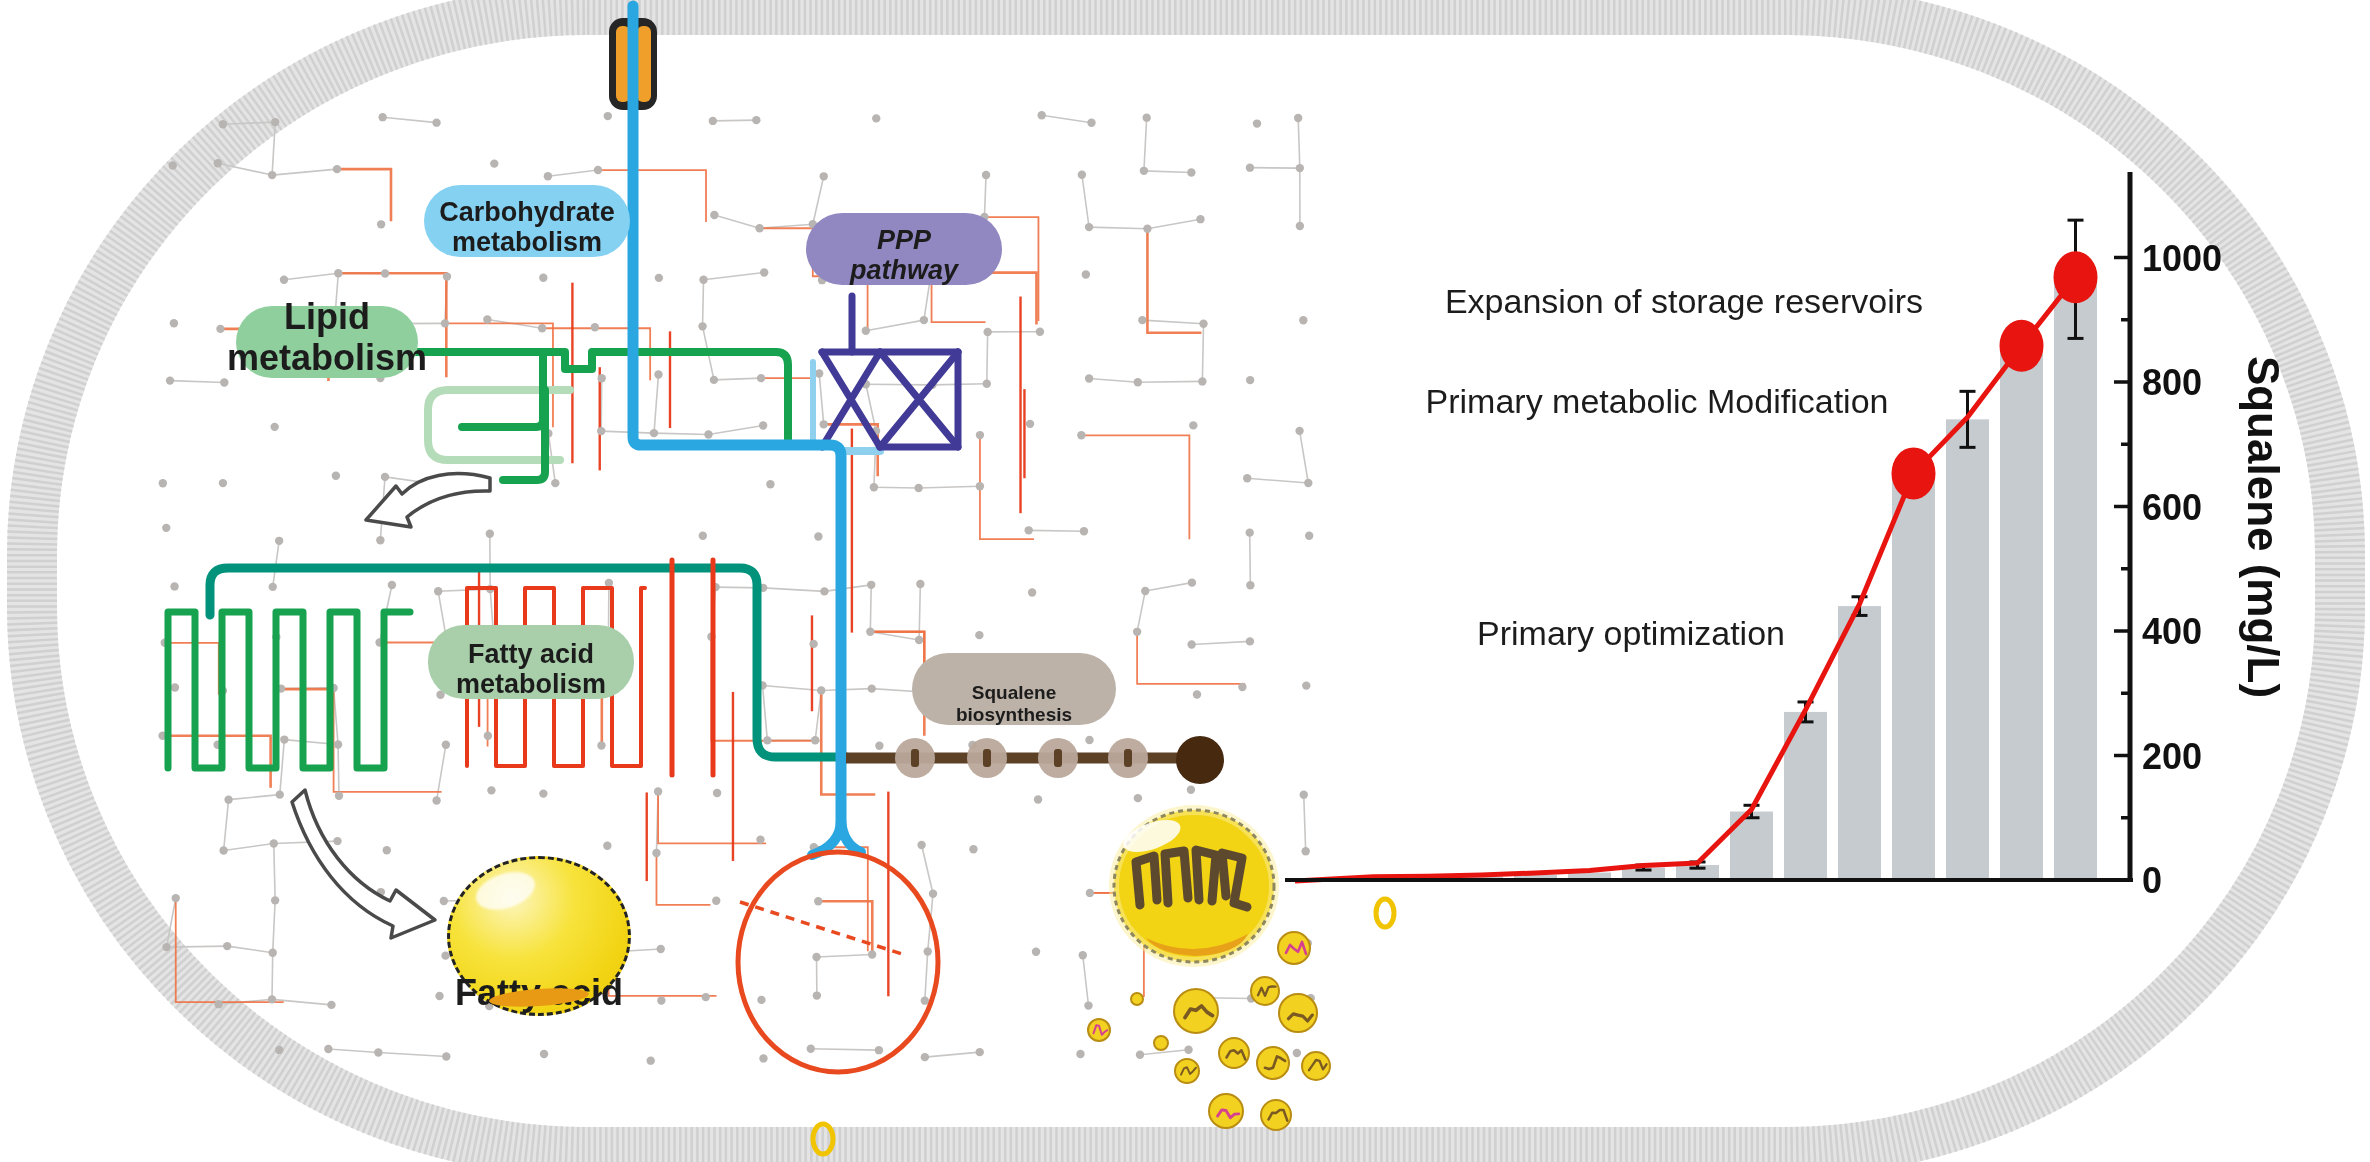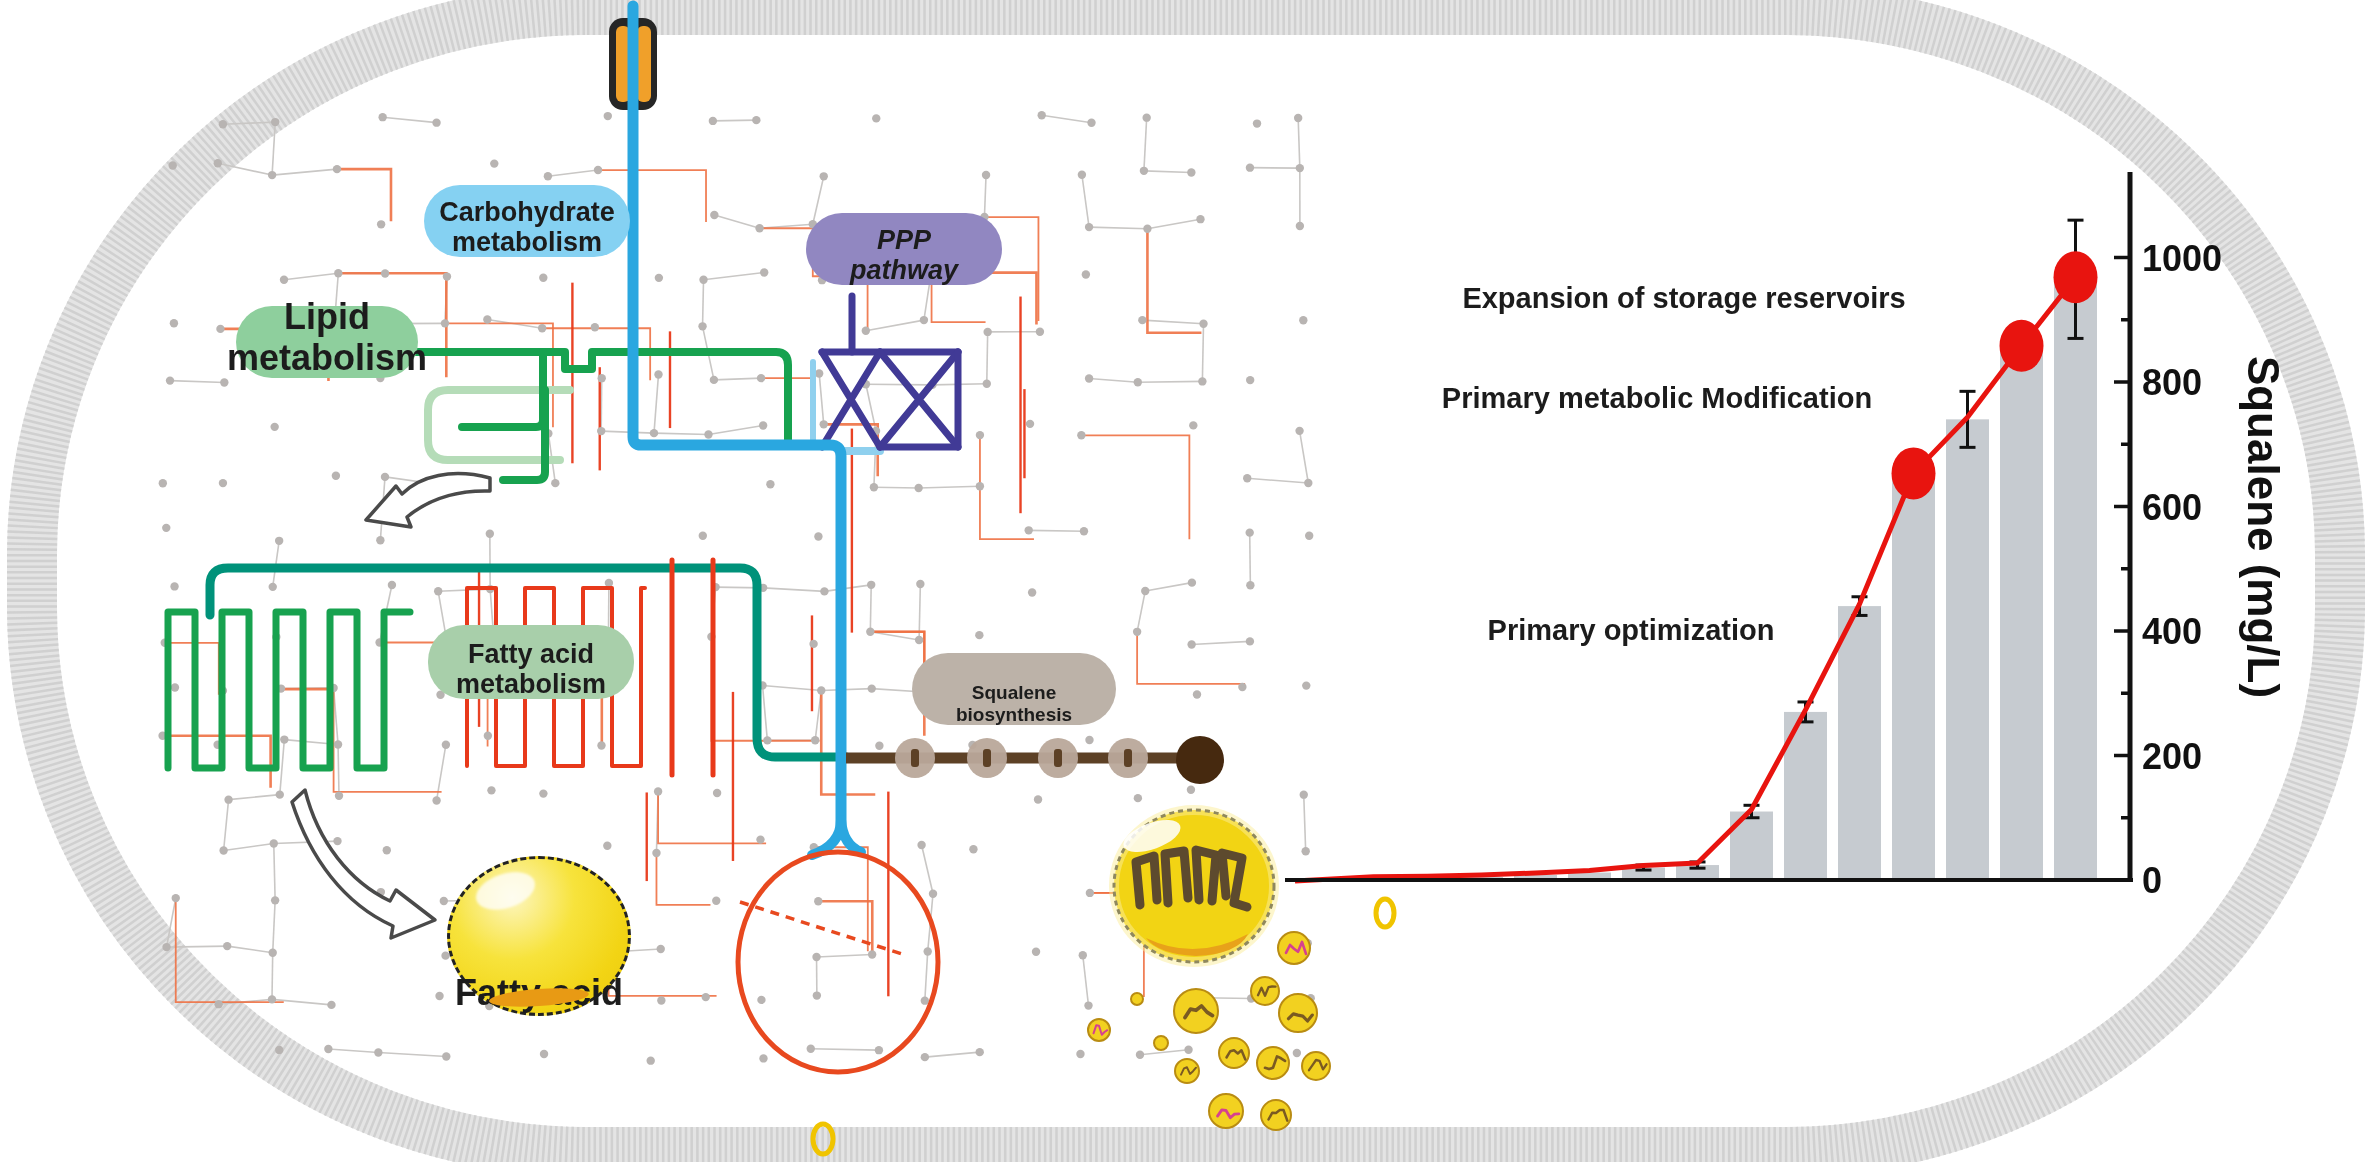--- a/index.html
+++ b/index.html
@@ -24,21 +24,21 @@
   #label-sq{left:912px;top:653px;width:204px;height:72px;background:var(--sqbg);font-size:19px;}
   .droplet-label{border:3px dashed #222;border-radius:50%;
       background:radial-gradient(ellipse at 35% 25%, #fdf6c0 0%, #f7e33c 38%, #f2d414 72%, #eac90e 100%);
       position:absolute;}
   #label-phos{left:98px;top:440px;width:272px;height:122px;font-size:30px;}
   #label-fatty{left:447px;top:856px;width:178px;height:154px;font-size:36px;}
   .crescent{position:absolute;left:22%;bottom:7px;width:56%;height:17px;background:#e89a14;
             border-radius:50%;transform:rotate(-4deg);}
   .gloss{position:absolute;left:14%;top:10%;width:34%;height:22%;background:rgba(255,255,255,.75);
          border-radius:50%;transform:rotate(-18deg);filter:blur(1px);}
-  .annotation{position:absolute;font-weight:bold;font-size:29px;white-space:nowrap;transform:translateX(-50%);}
+  .annotation{position:absolute;font-weight:normal;font-size:34px;white-space:nowrap;transform:translateX(-50%);}
   #anno-0{left:1684px;top:282px;}
   #anno-1{left:1657px;top:382px;}
   #anno-2{left:1631px;top:614px;}
 </style>
 </head>
 <body>
 
 <div id="stage">
   <svg id="scene" width="2370" height="1162" viewBox="0 0 2370 1162">
 

